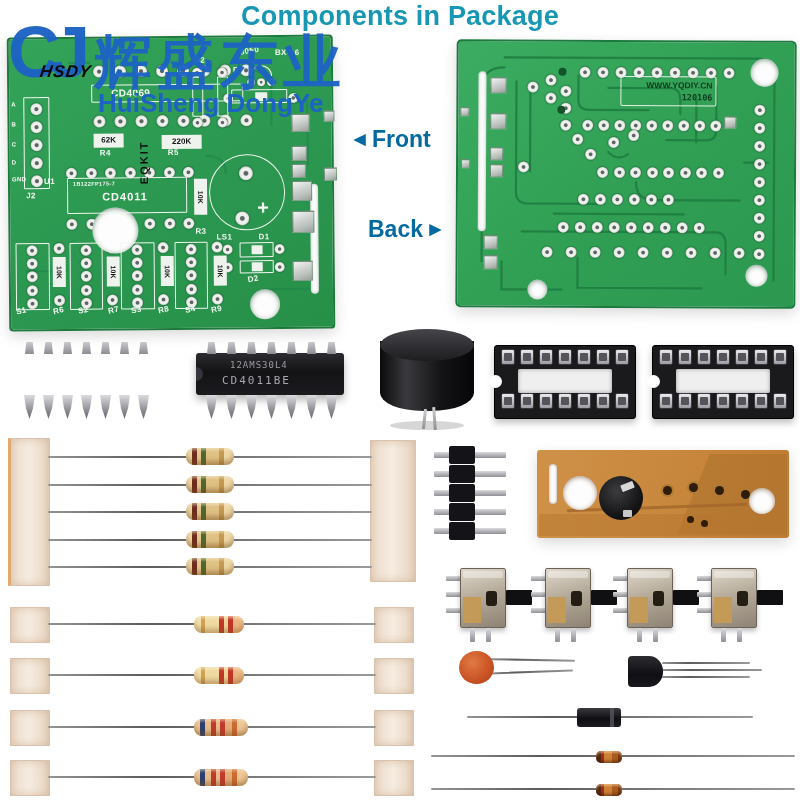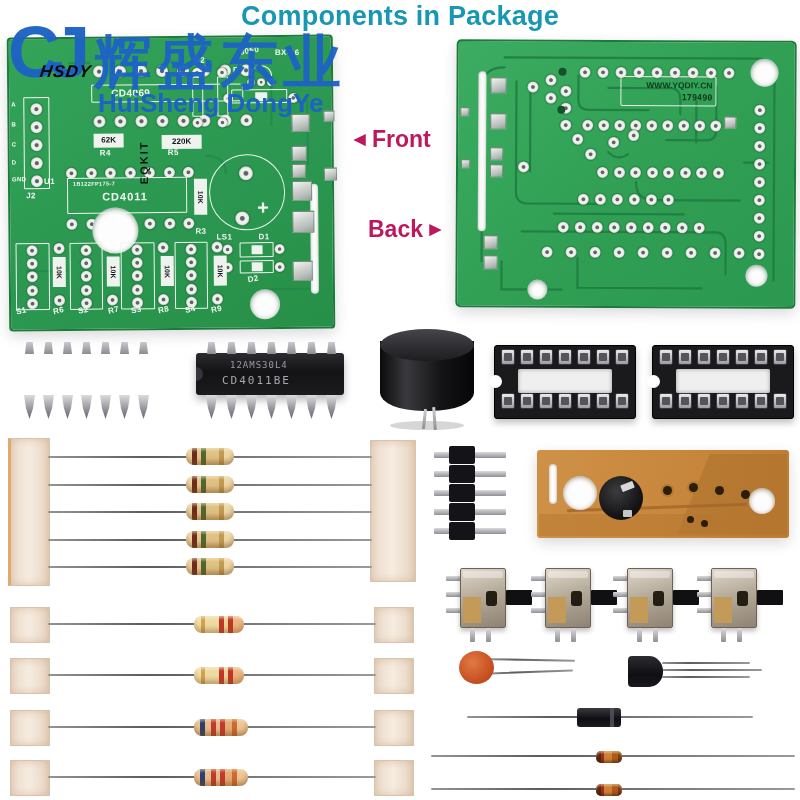--- a/index.html
+++ b/index.html
@@ -1,19 +1,19 @@
 <!DOCTYPE html>
 <html><head>
 <meta charset="utf-8">
 <style>
   body{margin:0;background:#fff}
   #stage{position:relative;width:800px;height:800px;background:#ffffff;font-family:"Liberation Sans",sans-serif;overflow:hidden}
   #stage div{position:absolute;box-sizing:border-box}
   .title{left:0;right:0;top:1px;text-align:center;font-size:27px;font-weight:bold;color:#1797b4;letter-spacing:.2px;z-index:7}
-  .sideLabel{color:#be185d;font-weight:bold;font-size:23px;white-space:nowrap;z-index:5}
+  .sideLabel{color:#0369a1;font-weight:bold;font-size:23px;white-space:nowrap;z-index:5}
   .arrow{font-size:15px;vertical-align:3px}
   .wm{color:#1d63c4;z-index:6;white-space:nowrap}
   .board{box-shadow:0 5px 14px rgba(0,0,0,.15)}
   .pad{border-radius:50%;background:radial-gradient(circle,#5d6660 0 18%,#eef0ee 30% 55%,#b6bcb8 74%,#8e9792);box-shadow:0 0 1px 1px rgba(30,90,50,.45);z-index:1}
   .sqpad{background:linear-gradient(160deg,#f1f3f1,#b8beba 70%,#99a19c);border:1px solid rgba(45,95,60,.55);z-index:1}
   .hole{border-radius:50%;background:#fcfdfc;box-shadow:inset 0 1px 5px rgba(15,70,35,.55);z-index:1}
   .holeDk{border-radius:50%;background:#14532a;z-index:1}
   .silk{border:1.5px solid #eff5ef;border-radius:1px;z-index:2}
   .slabel{color:#f2f7f1;font-weight:bold;font-size:8px;line-height:1;letter-spacing:.4px;white-space:nowrap;z-index:3}
   .vbox{background:#eff3ed;color:#17171c;font-size:8px;font-weight:bold;display:flex;align-items:center;justify-content:center;z-index:3;line-height:1}
@@ -218,21 +218,21 @@
           <path d="M64 190 H258 Q268 190 268 202 V232"></path>
         <path d="M120 216 V246 H244"></path>
           <path d="M178 140 Q178 158 196 158 H282"></path>
         <path d="M44 220 V248 H104"></path>
           <path d="M286 120 H310"></path>
           <path d="M150 110 Q160 120 170 112"></path>
       </g>
     </svg>
     <div style="left:162px;top:34px;width:96px;height:30px;border:1.5px solid #e4efe4;border-radius:2px;z-index:3">
       <div style="right:3px;top:3px;font-size:8.5px;font-weight:bold;color:#10391e;font-family:Liberation Sans, sans-serif">WWW.YQDIY.CN</div>
-      <div style="right:3px;bottom:3px;font-size:8.5px;font-weight:bold;color:#10391e;font-family:'DejaVu Sans Mono',monospace">179490</div>
+      <div style="right:3px;bottom:3px;font-size:8.5px;font-weight:bold;color:#10391e;font-family:'DejaVu Sans Mono',monospace">120106</div>
     </div>
   <div class="pad" style="left: 121px; top: 25px; width: 11px; height: 11px;"></div>
       <div class="pad" style="left: 139px; top: 25px; width: 11px; height: 11px;"></div>
       <div class="pad" style="left: 157px; top: 25px; width: 11px; height: 11px;"></div>
       <div class="pad" style="left: 175px; top: 25px; width: 11px; height: 11px;"></div>
       <div class="pad" style="left: 193px; top: 25px; width: 11px; height: 11px;"></div>
       <div class="pad" style="left: 211px; top: 25px; width: 11px; height: 11px;"></div>
       <div class="pad" style="left: 229px; top: 25px; width: 11px; height: 11px;"></div>
       <div class="pad" style="left: 247px; top: 25px; width: 11px; height: 11px;"></div>
       <div class="pad" style="left: 265px; top: 25px; width: 11px; height: 11px;"></div>

